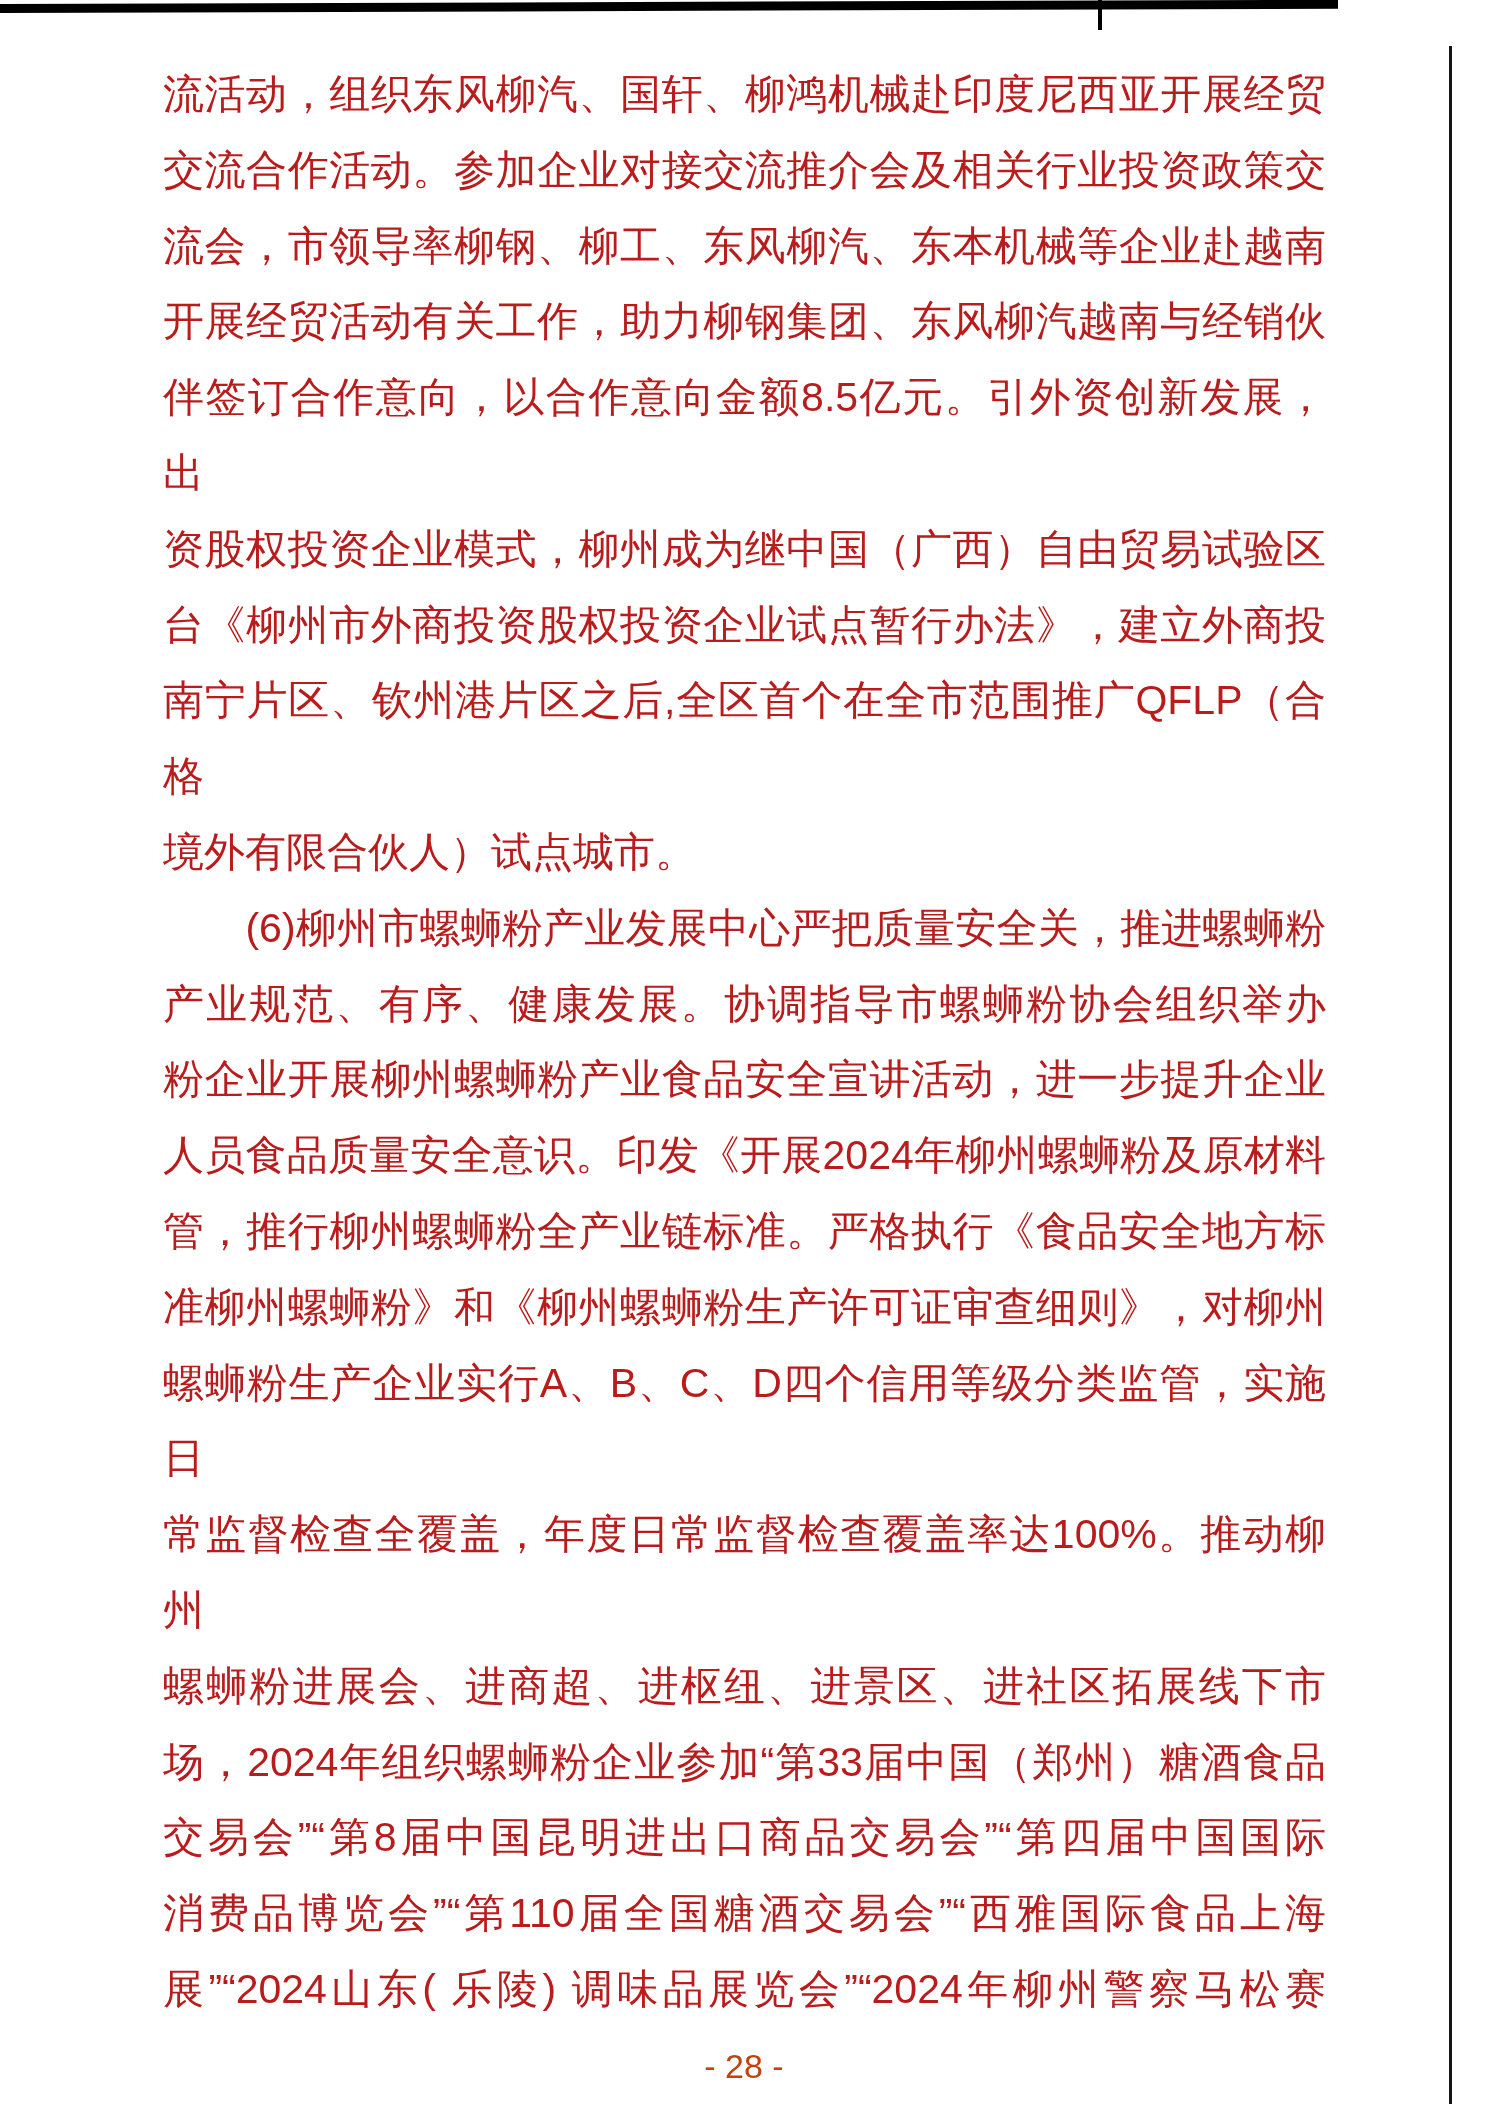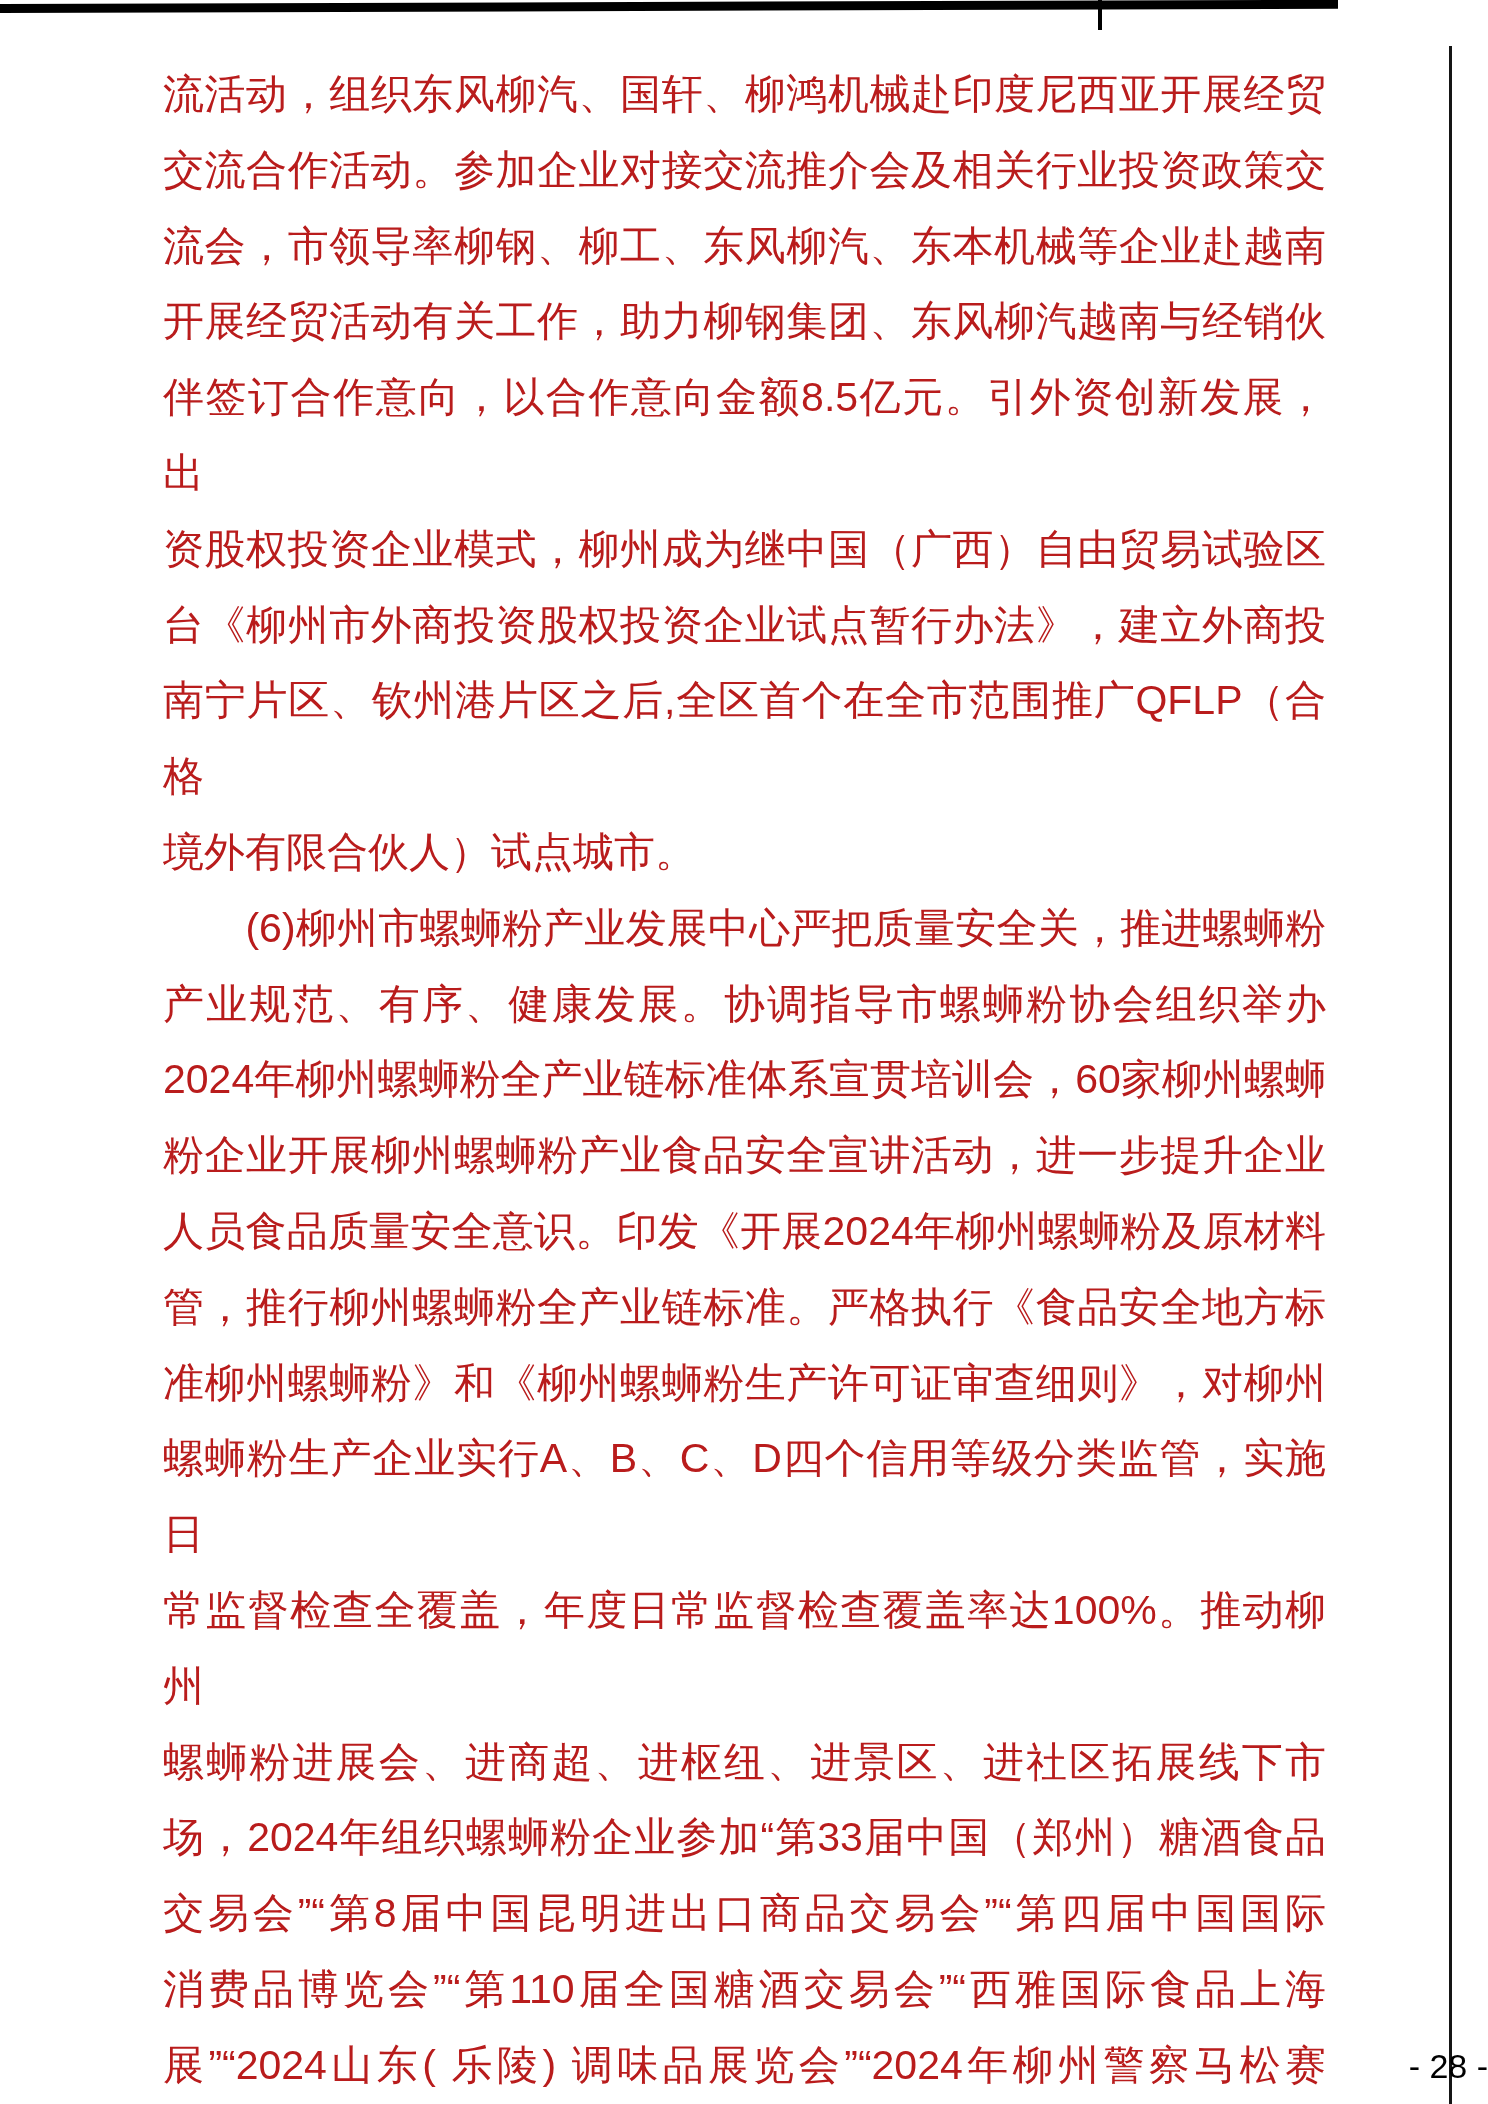--- a/index.html
+++ b/index.html
@@ -60,23 +60,23 @@
   }
   .line.para-end {
     text-align: right;
     text-align-last: left;
   }
   .footer {
     position: absolute;
     bottom: 18px;
     left: 0;
     width: 100%;
-    text-align: right;
+    text-align: center;
     font-size: 34px;
-    color: #000000;
+    color: #c2410c;
   }
 </style>
 </head>
 <body>
 
 <div class="page">
 
   <div class="artifact-top-strip"></div>
   <div class="artifact-tick"></div>
   <div class="artifact-right-line"></div>
@@ -86,21 +86,20 @@
     <div class="line">交流合作活动。参加企业对接交流推介会及相关行业投资政策交</div>
     <div class="line">流会，市领导率柳钢、柳工、东风柳汽、东本机械等企业赴越南</div>
     <div class="line">开展经贸活动有关工作，助力柳钢集团、东风柳汽越南与经销伙</div>
     <div class="line">伴签订合作意向，以合作意向金额8.5亿元。引外资创新发展，出</div>
     <div class="line">资股权投资企业模式，柳州成为继中国（广西）自由贸易试验区</div>
     <div class="line">台《柳州市外商投资股权投资企业试点暂行办法》，建立外商投</div>
     <div class="line">南宁片区、钦州港片区之后,全区首个在全市范围推广QFLP（合格</div>
     <div class="line para-end">境外有限合伙人）试点城市。</div>
     <div class="line">　　(6)柳州市螺蛳粉产业发展中心严把质量安全关，推进螺蛳粉</div>
     <div class="line">产业规范、有序、健康发展。协调指导市螺蛳粉协会组织举办</div>
-    <div class="line">2024年柳州螺蛳粉全产业链标准体系宣贯培训会，60家柳州螺蛳</div>
     <div class="line">粉企业开展柳州螺蛳粉产业食品安全宣讲活动，进一步提升企业</div>
     <div class="line">人员食品质量安全意识。印发《开展2024年柳州螺蛳粉及原材料</div>
     <div class="line">管，推行柳州螺蛳粉全产业链标准。严格执行《食品安全地方标</div>
     <div class="line">准柳州螺蛳粉》和《柳州螺蛳粉生产许可证审查细则》，对柳州</div>
     <div class="line">螺蛳粉生产企业实行A、B、C、D四个信用等级分类监管，实施日</div>
     <div class="line">常监督检查全覆盖，年度日常监督检查覆盖率达100%。推动柳州</div>
     <div class="line">螺蛳粉进展会、进商超、进枢纽、进景区、进社区拓展线下市</div>
     <div class="line">场，2024年组织螺蛳粉企业参加“第33届中国（郑州）糖酒食品</div>
     <div class="line">交易会”“第8届中国昆明进出口商品交易会”“第四届中国国际</div>
     <div class="line">消费品博览会”“第110届全国糖酒交易会”“西雅国际食品上海</div>

